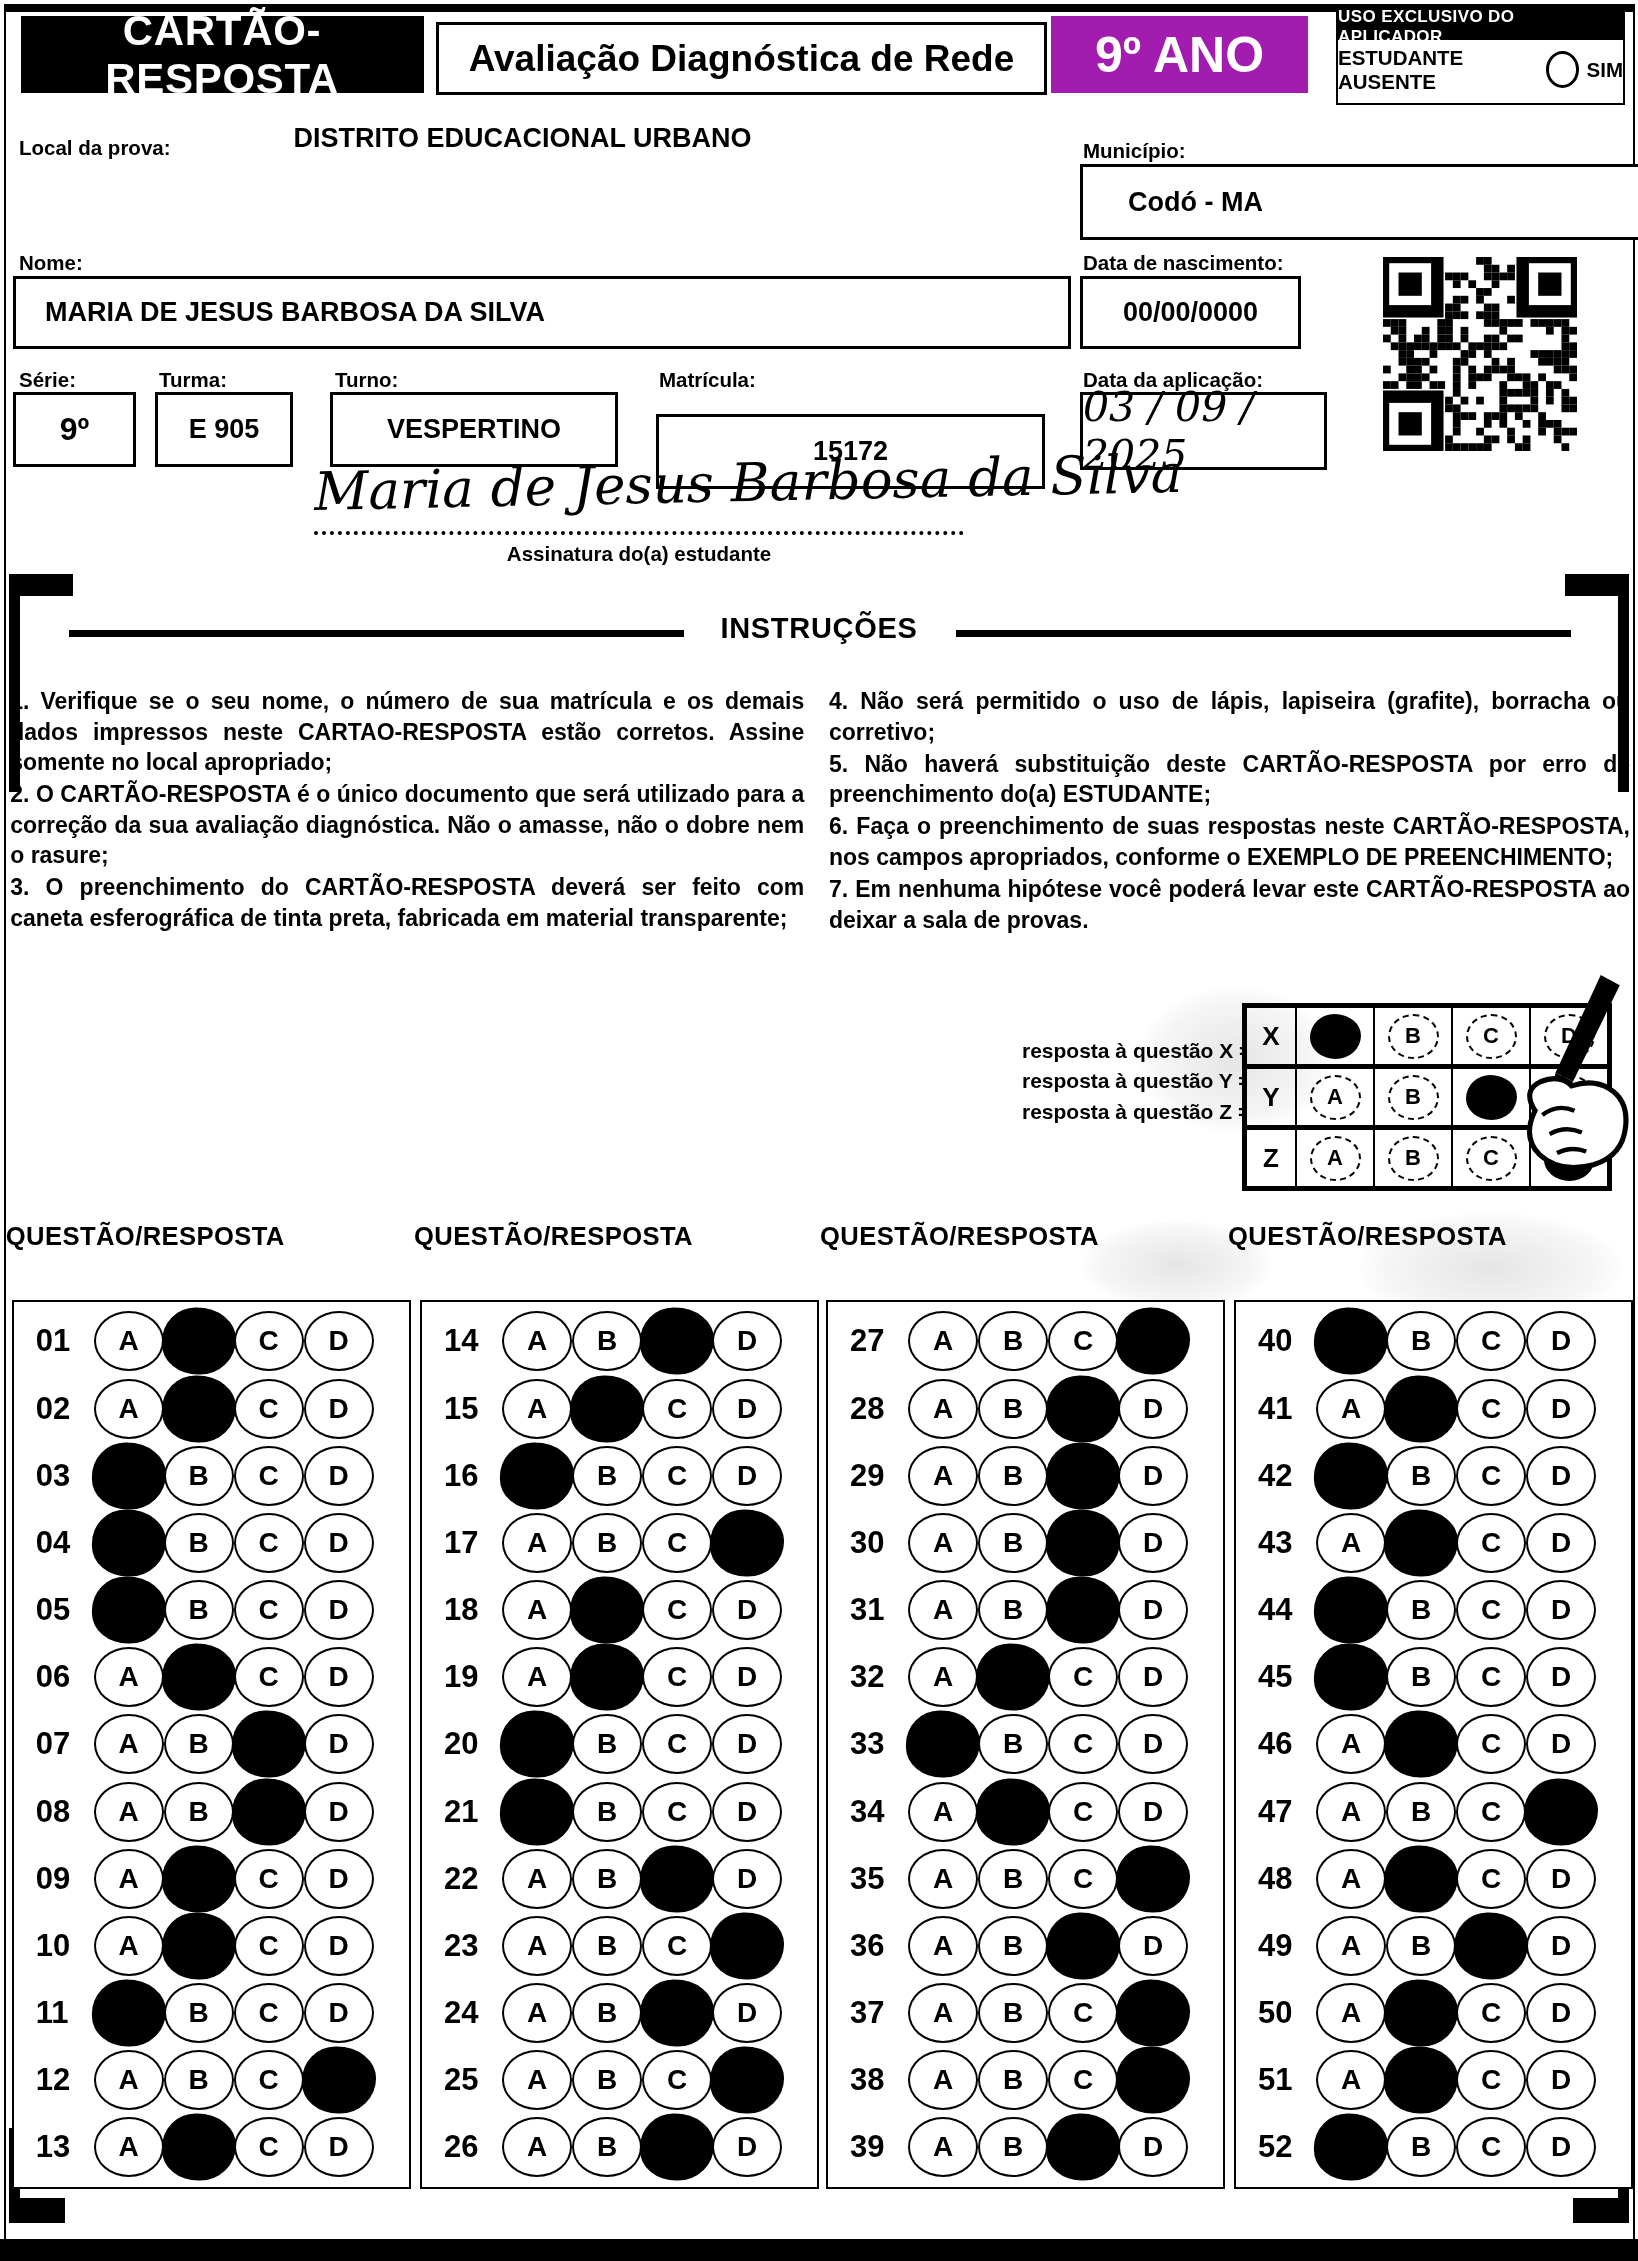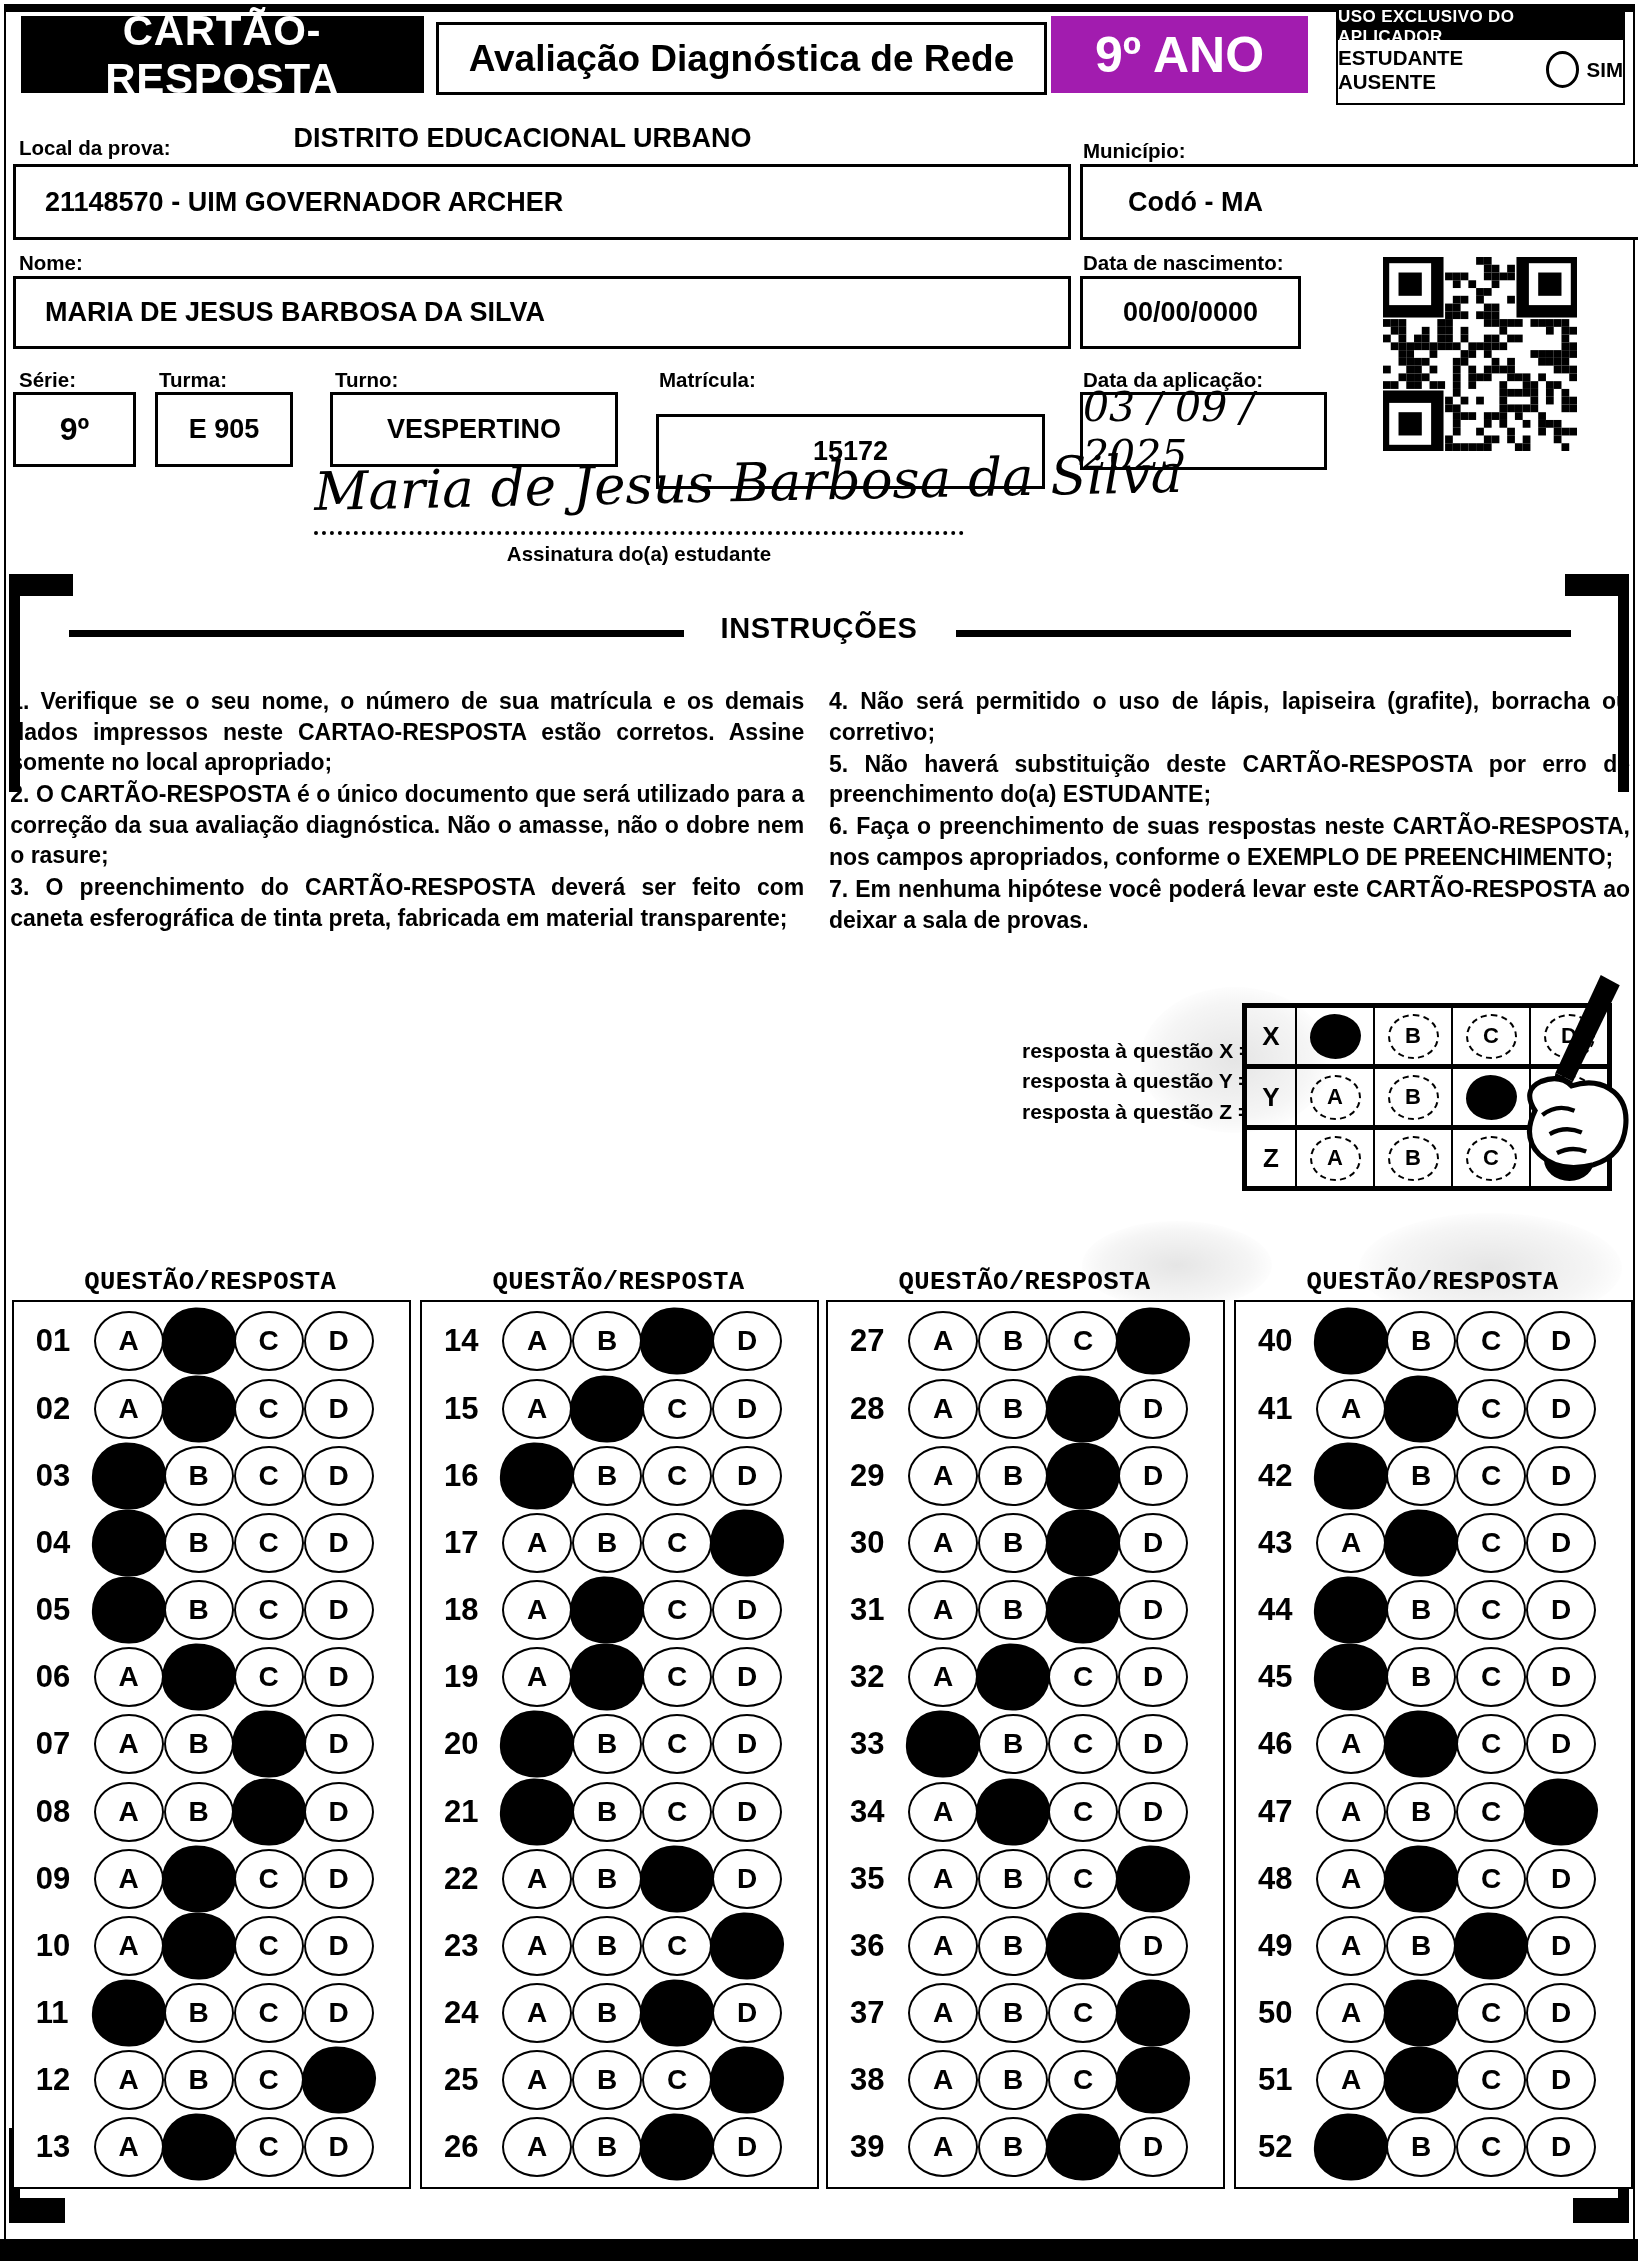--- a/index.html
+++ b/index.html
@@ -68,22 +68,22 @@
     font-size:26px;font-weight:bold;}
   .ex-cell{width:76px;height:56px;border-left:2.9px solid #000;display:flex;
     align-items:center;justify-content:center;background:#fff;}
   .ex-bubble{width:47px;height:41px;border:2.2px dashed #000;border-radius:50%;
     display:flex;align-items:center;justify-content:center;font-size:22px;font-weight:bold;}
   .ex-bubble.filled{background:#000;border:2.2px solid #000;color:transparent;
     border-radius:48% 52% 50% 50% / 52% 48% 52% 48%;}
   .hand{left:1491px;top:972px;width:148px;height:219px;pointer-events:none;}
 
   
-  .qr-header{position:absolute;top:1268px;font-size:25.6px;font-weight:bold;letter-spacing:0.4px;
-    width:409px;text-align:center;font-family:Liberation Mono, monospace;}
+  .qr-header{position:absolute;top:1222px;font-size:25.6px;font-weight:bold;letter-spacing:0.4px;
+    width:409px;text-align:left;}
   .panel{position:absolute;top:1276px;height:889px;border:2.9px solid #000;background:#fff;
     display:flex;flex-direction:column;justify-content:space-around;padding:5.8px 0;box-sizing:border-box;margin-top:24px;}
   .arow{display:flex;align-items:center;height:66px;}
   .qnum{width:94px;padding-left:22px;font-size:31px;font-weight:bold;box-sizing:border-box;}
   .opts{flex:1;display:flex;justify-content:space-between;padding-right:35px;}
   .bubble{width:70px;height:60px;border:2.9px solid #000;border-radius:50%;
     display:flex;align-items:center;justify-content:center;font-size:28px;font-weight:bold;
     box-sizing:border-box;background:#fff;}
   .bubble.filled{background:#000;border-color:#000;color:transparent;
     border-radius:46% 54% 50% 50% / 52% 48% 54% 46%;transform:scale(1.06,1.12);}
@@ -106,23 +106,20 @@
     <div class="strip">USO EXCLUSIVO DO APLICADOR</div>
     <div class="bodyrow">
       <span>ESTUDANTE AUSENTE</span>
       <span class="ring"></span>
       <span>SIM</span>
     </div>
   </div>
 
   <div class="abs flabel" style="left:19px;top:136px;">Local da prova:</div>
   <div class="abs district" style="left:212px;top:123px;width:621px;">DISTRITO EDUCACIONAL URBANO</div>
-  <div class="abs fbox" style="left:13px;top:164px;width:1023px;height:70px;padding-left:29px;">
-    <span>21148570 - UIM GOVERNADOR ARCHER</span>
-  </div>
 
   <div class="abs flabel" style="left:1083px;top:139px;">Município:</div>
   <div class="abs fbox" style="left:1080px;top:164px;width:547px;height:70px;padding-left:45px;">
     <span>Codó - MA</span>
   </div>
 
   <div class="abs flabel" style="left:19px;top:251px;">Nome:</div>
   <div class="abs fbox" style="left:13px;top:276px;width:1023px;height:67px;padding-left:29px;">
     <span>MARIA DE JESUS BARBOSA DA SILVA</span>
   </div>

